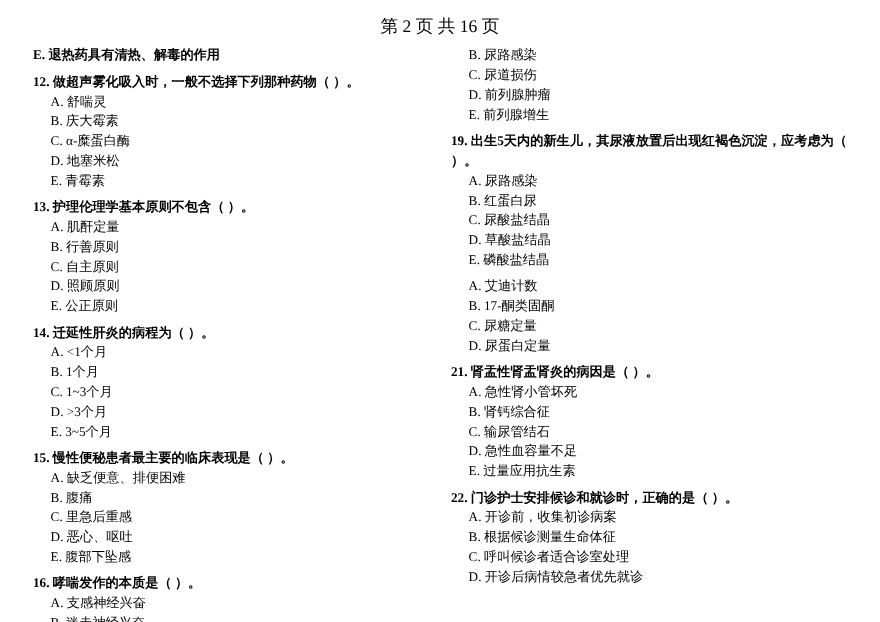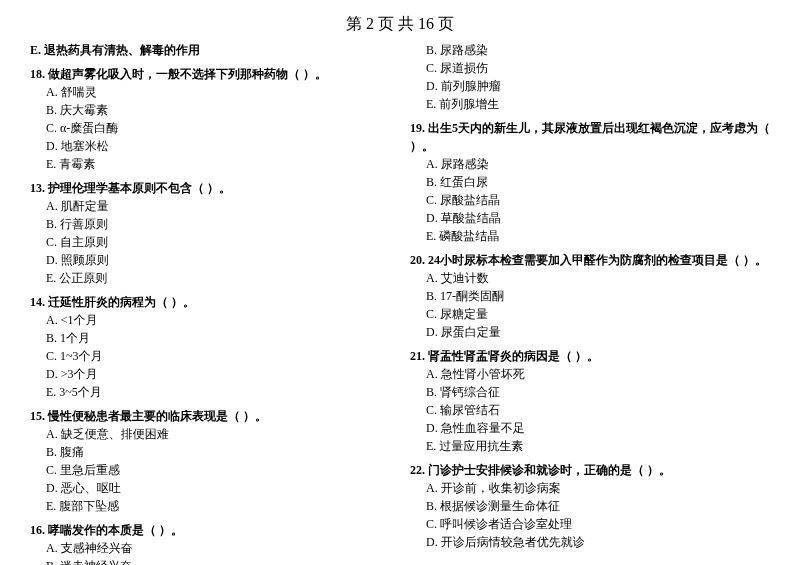--- a/index.html
+++ b/index.html
@@ -52,21 +52,21 @@
 <body>
 
 <div class="page">
   <div class="page-footer">第 2 页 共 16 页</div>
   <div class="columns">
     <div class="col" id="left-col">
         <div class="question">
           <div class="question-title">E. 退热药具有清热、解毒的作用</div>
         </div>
         <div class="question">
-          <div class="question-title">18. 做超声雾化吸入时，一般不选择下列那种药物（    ）。</div>
+          <div class="question-title">12. 做超声雾化吸入时，一般不选择下列那种药物（    ）。</div>
           <div class="option">A. 舒喘灵</div>
           <div class="option">B. 庆大霉素</div>
           <div class="option">C. α-糜蛋白酶</div>
           <div class="option">D. 地塞米松</div>
           <div class="option">E. 青霉素</div>
         </div>
         <div class="question">
           <div class="question-title">13. 护理伦理学基本原则不包含（    ）。</div>
           <div class="option">A. 肌酐定量</div>
           <div class="option">B. 行善原则</div>
@@ -105,21 +105,20 @@
         </div>
         <div class="question">
           <div class="question-title">19. 出生5天内的新生儿，其尿液放置后出现红褐色沉淀，应考虑为（    ）。</div>
           <div class="option">A. 尿路感染</div>
           <div class="option">B. 红蛋白尿</div>
           <div class="option">C. 尿酸盐结晶</div>
           <div class="option">D. 草酸盐结晶</div>
           <div class="option">E. 磷酸盐结晶</div>
         </div>
         <div class="question">
-          <div class="question-title">20. 24小时尿标本检查需要加入甲醛作为防腐剂的检查项目是（    ）。</div>
           <div class="option">A. 艾迪计数</div>
           <div class="option">B. 17-酮类固酮</div>
           <div class="option">C. 尿糖定量</div>
           <div class="option">D. 尿蛋白定量</div>
         </div>
         <div class="question">
           <div class="question-title">21. 肾盂性肾盂肾炎的病因是（    ）。</div>
           <div class="option">A. 急性肾小管坏死</div>
           <div class="option">B. 肾钙综合征</div>
           <div class="option">C. 输尿管结石</div>

